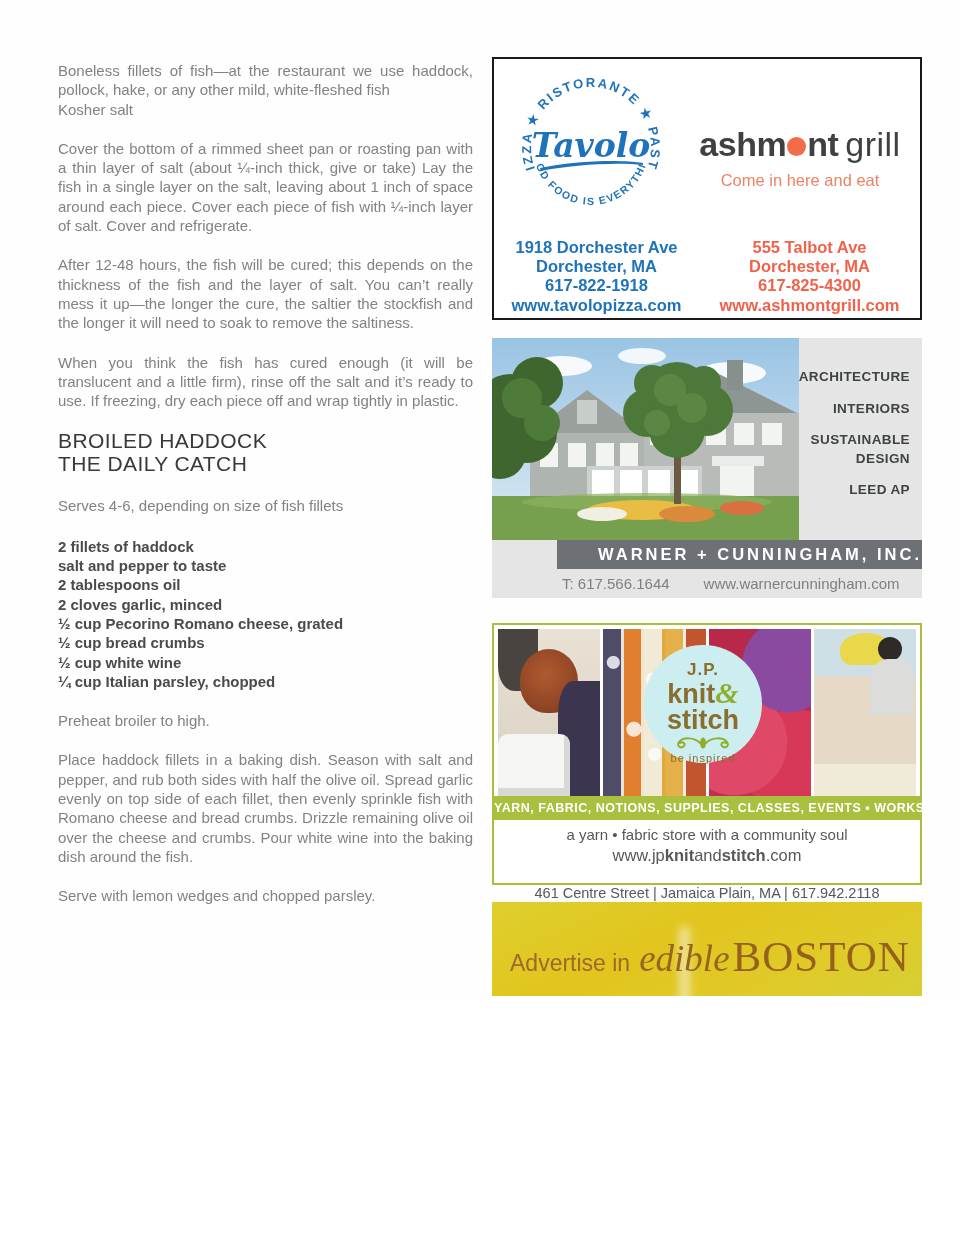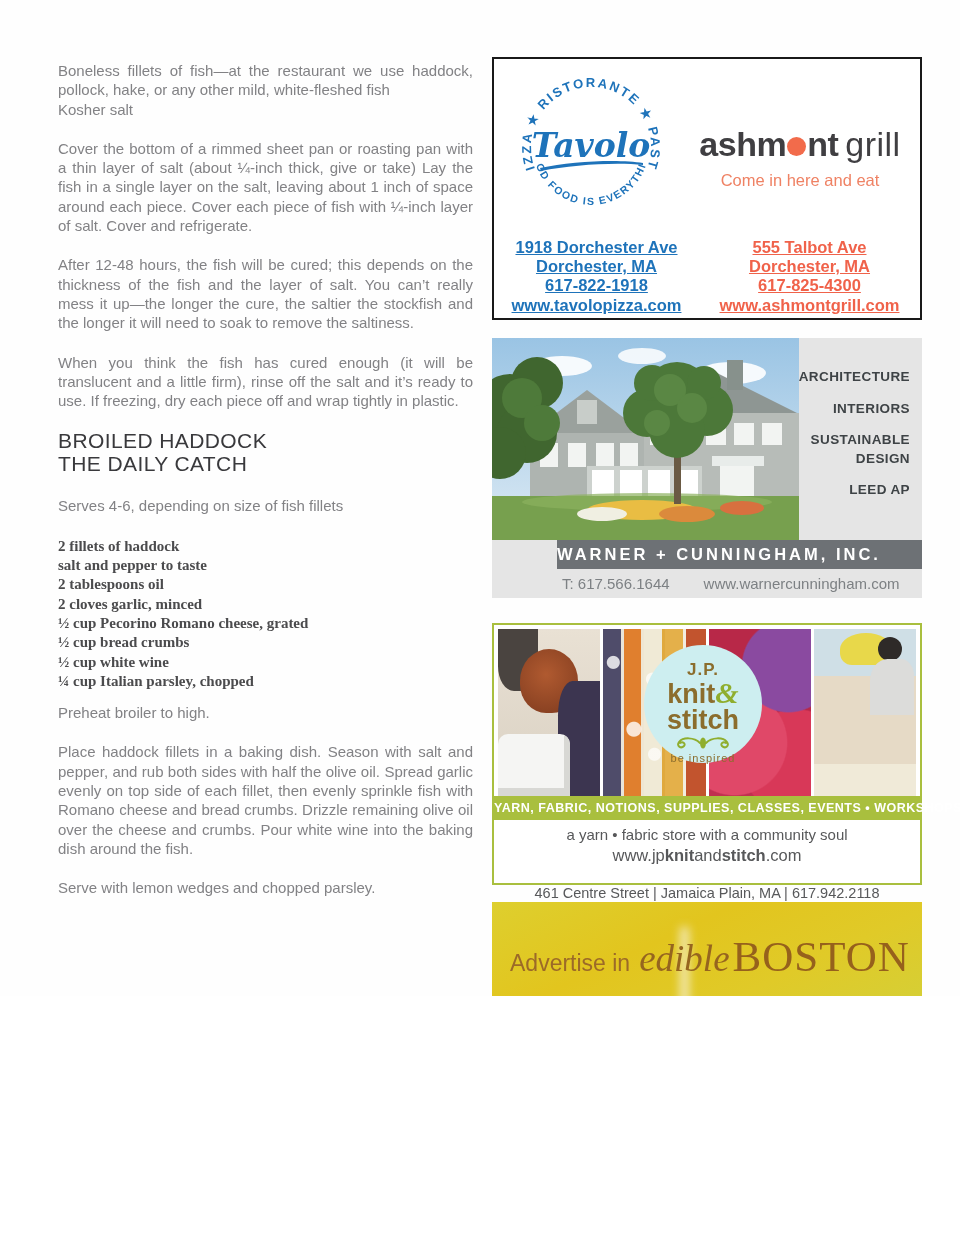--- a/index.html
+++ b/index.html
@@ -8,51 +8,51 @@
 
   
   .article { position:absolute; left:58px; top:61px; width:415px;
              color:#828285; font-size:15px; line-height:19.3px; }
   .article .para { margin:0 0 20px; text-align:justify; }
   .article .intro-l1 { margin:0; text-align:justify; }
   .article .intro-l2 { margin:0 0 20px; }
   .recipe-title { color:#39393c; font-size:21px; line-height:22.5px;
                   letter-spacing:.4px; margin:1px 0 21px; font-weight:normal; }
   .serves { margin:0 0 21px; }
-  .ingredients { color:#4b4b4d; font-weight:bold; margin:0 0 12px;font-family:Liberation Serif, serif; }
+  .ingredients { color:#4b4b4d; font-weight:bold; margin:0 0 20px; }
   .ingredients div { line-height:19.3px; }
 
   
   .ad { position:absolute; left:492px; width:430px; box-sizing:border-box; }
 
   
   .ad-tavolo { top:57px; height:263px; background:#fff; border:2px solid #191919; }
   .tavolo-logo { position:absolute; left:16px; top:7px; }
   .ashmont-block { position:absolute; left:188px; top:66px; width:236px; text-align:center; }
   .ashmont-logo { font-size:34px; color:#403f42; white-space:nowrap; }
   .am-b { font-weight:bold; letter-spacing:-.5px; }
   .am-dot { display:inline-block; width:19px; height:19px; border-radius:50%;
             background:#f26b4b; margin:0 1px; }
   .am-l { font-weight:normal; letter-spacing:.5px; margin-left:7px; }
   .ashmont-tagline { color:#ef8264; font-size:16.5px; margin-top:7px; }
   .addresses { position:absolute; left:0; top:179px; width:100%; display:flex; }
-  .addr { text-align:center; font-weight:bold; font-size:16.5px; line-height:19.2px;text-decoration:underline; }
+  .addr { text-align:center; font-weight:bold; font-size:16.5px; line-height:19.2px; }
   .addr-tavolo { width:205px; color:#1e73ba; }
   .addr-ashmont { width:221px; color:#f0624a; }
 
   
   .ad-warner { top:338px; height:260px; background:#e5e5e5;padding-left:36px; }
   .warner-photo { position:absolute; left:0; top:0; }
   .warner-services { position:absolute; right:12px; top:30px; width:132px;
                      text-align:right; color:#3e4346; font-weight:bold;
                      font-size:13.5px; letter-spacing:.4px; }
   .warner-services .svc { margin-bottom:13px; line-height:18.5px; }
   .warner-banner { position:absolute; left:65px; right:0; top:202px; height:29px;
                    background:#6d7175; color:#ffffff; font-weight:bold;
-                   font-size:16.5px; letter-spacing:3px; text-align:left;
+                   font-size:16.5px; letter-spacing:3px; text-align:right;
                    line-height:29px; white-space:nowrap; }
   .warner-contact { position:absolute; left:65px; right:0; top:231px; height:29px;
                     color:#7d8184; font-size:15px; line-height:29px;
                     display:flex; gap:34px; padding-left:5px; }
 
   
   .ad-jp { top:623px; height:262px; background:#fff; border:2px solid #a9bf3e; }
   .jp-photos { position:absolute; left:4px; top:4px; right:4px; height:167px;
                display:flex; gap:3px; }
   .jp-ph { flex:1; position:relative; overflow:hidden; }

